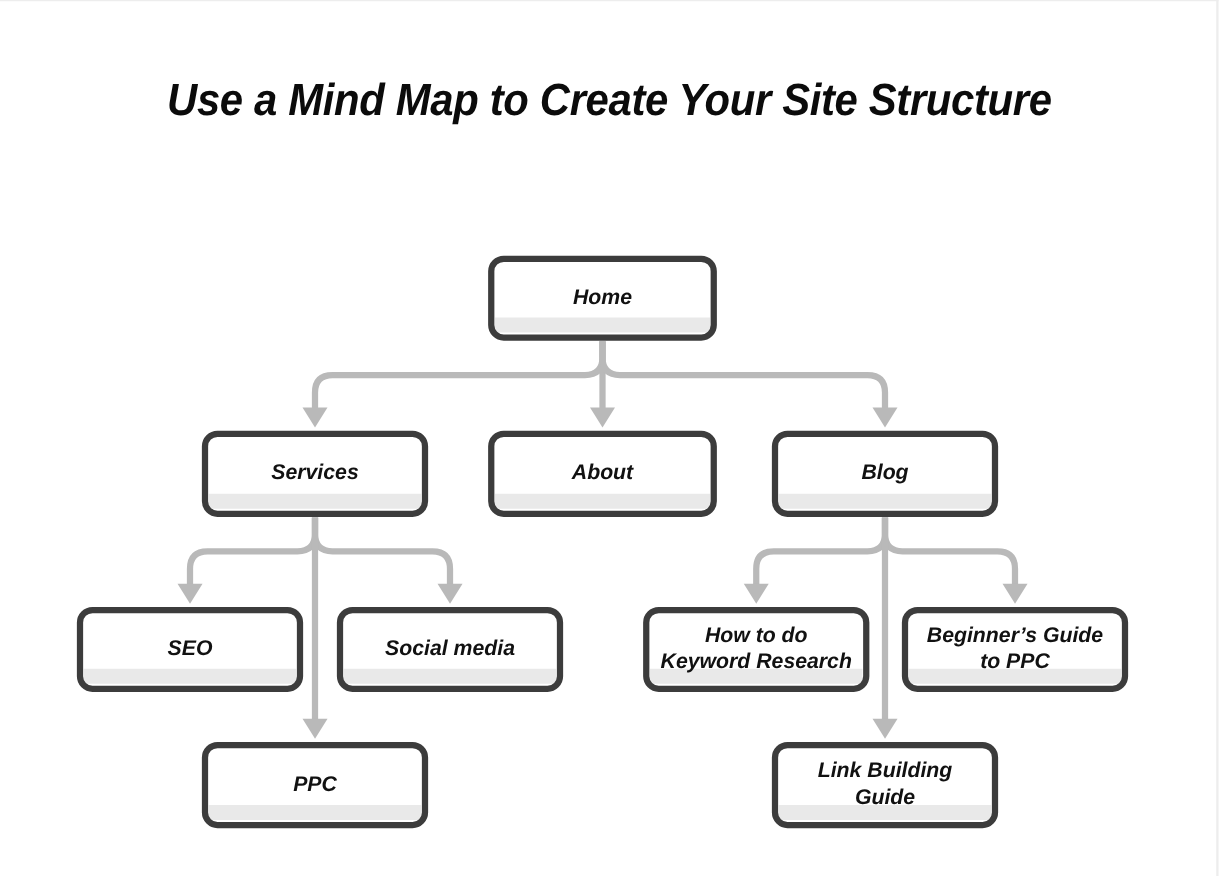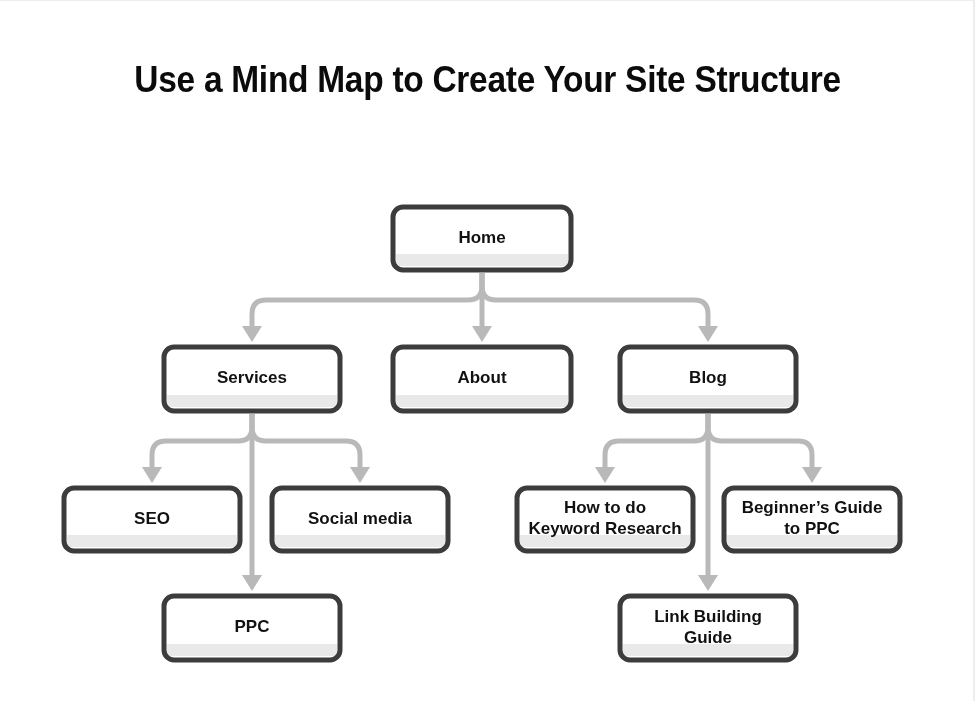--- a/index.html
+++ b/index.html
@@ -17,20 +17,21 @@
   #canvas {
     position: absolute;
     left: 0;
     top: 0;
     width: 975px;
     height: 701px;
     background: #ffffff;
     box-sizing: border-box;
     border-top: 1px solid #ededed;
     border-right: 2px solid #ededed;
+    font-style: italic;
   }
   #diagram-title {
     position: absolute;
     left: 0;
     top: 56px;
     width: 975px;
     text-align: center;
     font-family: "Liberation Sans", sans-serif;
     font-weight: bold;
     font-size: 36px;

